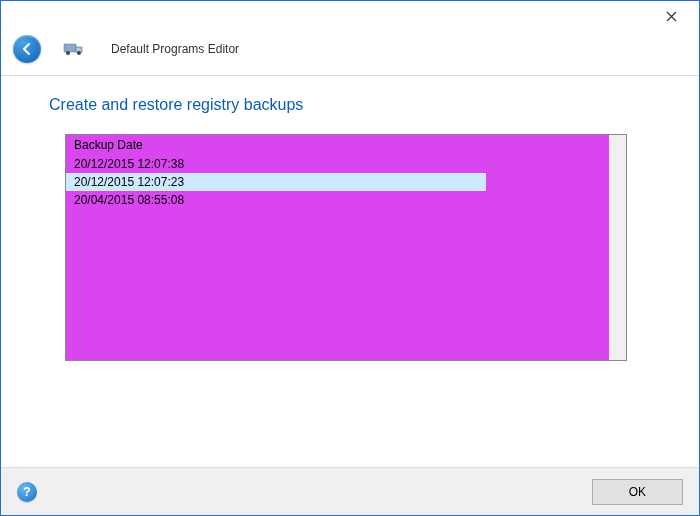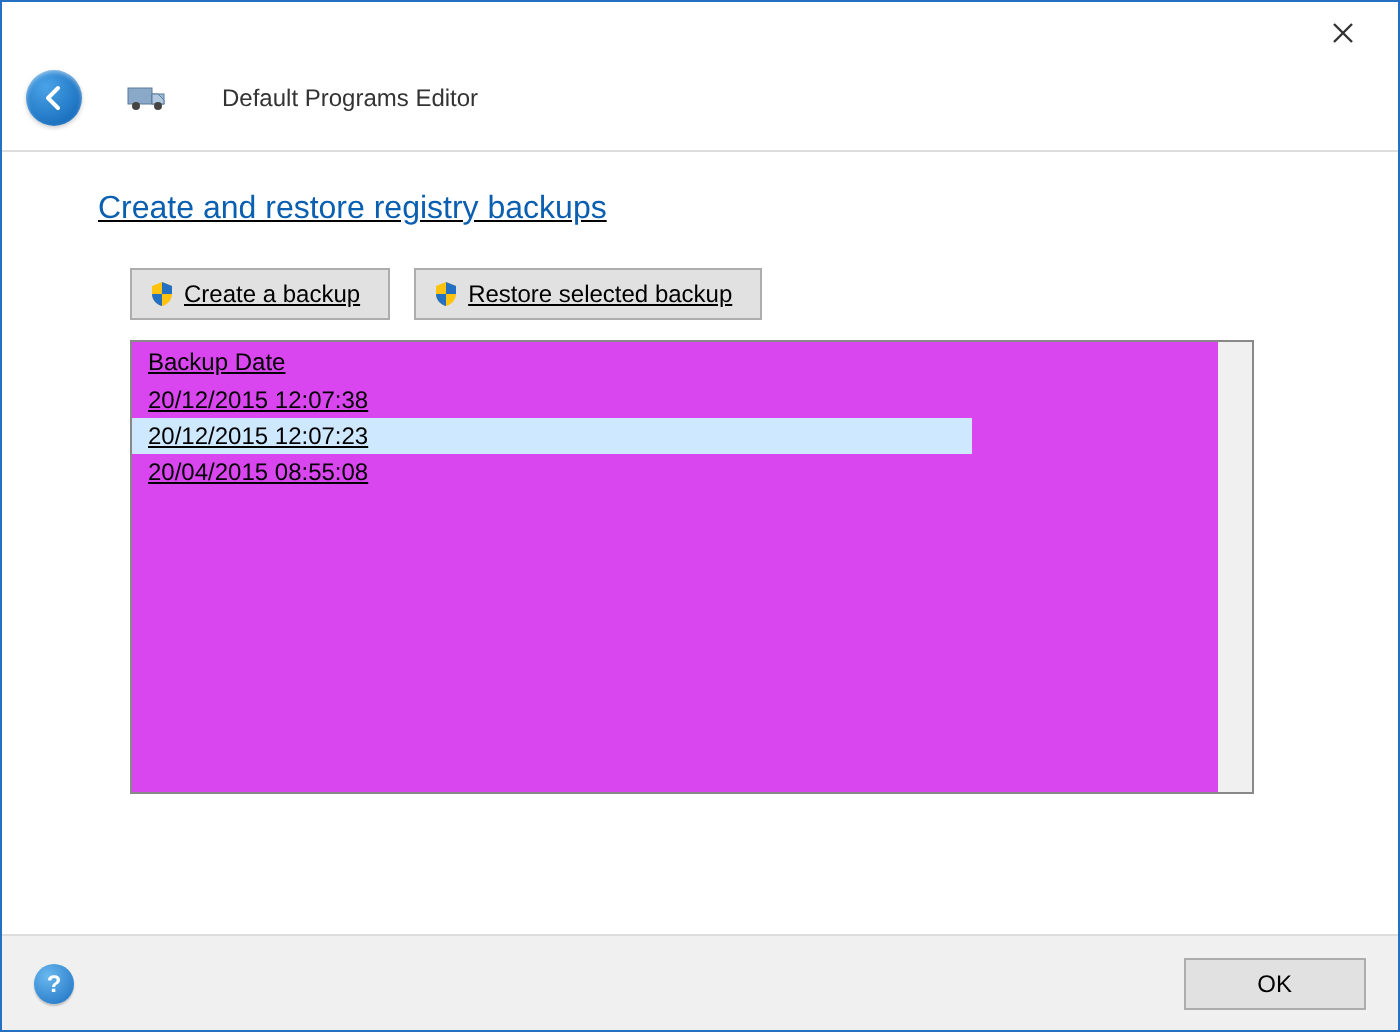--- a/index.html
+++ b/index.html
@@ -61,21 +61,20 @@
       justify-content: center;
     }
     .app-title {
       color: #333;
       font-size: 12px;
       margin-left: 4px;
     }
     .content {
       padding: 20px 48px 10px 48px;
       height: 380px;
-      text-decoration: underline;
     }
     .page-heading {
       color: #0a5fb0;
       font-size: 16px;
       font-weight: normal;
       margin: 0 0 20px 0;
     }
     .button-row {
       display: flex;
       gap: 12px;
@@ -194,42 +193,20 @@
       <circle cx="5" cy="13" r="2" fill="#444"></circle>
       <circle cx="16" cy="13" r="2" fill="#444"></circle>
     </svg>
   </div>
   <span class="app-title">Default Programs Editor</span>
 </div>
 
 <div class="content">
   <h1 class="page-heading">Create and restore registry backups</h1>
 
-  <div class="button-row">
-    <button class="win-btn">
-      <span class="shield">
-        <svg width="14" height="14" viewBox="0 0 14 14">
-          <path d="M7 1 L12 3 L12 7 C12 10 9.5 12.5 7 13 C4.5 12.5 2 10 2 7 L2 3 Z" fill="#ffc20e"></path>
-          <path d="M7 1 L12 3 L12 7 L7 7 Z" fill="#2471c4"></path>
-          <path d="M7 7 L7 13 C4.5 12.5 2 10 2 7 Z" fill="#2471c4"></path>
-        </svg>
-      </span>
-      <span>Create a backup</span>
-    </button>
-    <button class="win-btn">
-      <span class="shield">
-        <svg width="14" height="14" viewBox="0 0 14 14">
-          <path d="M7 1 L12 3 L12 7 C12 10 9.5 12.5 7 13 C4.5 12.5 2 10 2 7 L2 3 Z" fill="#ffc20e"></path>
-          <path d="M7 1 L12 3 L12 7 L7 7 Z" fill="#2471c4"></path>
-          <path d="M7 7 L7 13 C4.5 12.5 2 10 2 7 Z" fill="#2471c4"></path>
-        </svg>
-      </span>
-      <span>Restore selected backup</span>
-    </button>
-  </div>
 
   <div class="listbox">
     <div class="list-header">Backup Date</div>
     <div class="list-item">20/12/2015 12:07:38</div>
     <div class="list-item selected">20/12/2015 12:07:23</div>
     <div class="list-item">20/04/2015 08:55:08</div>
     <div class="listbox-scroll"></div>
   </div>
 </div>
 

